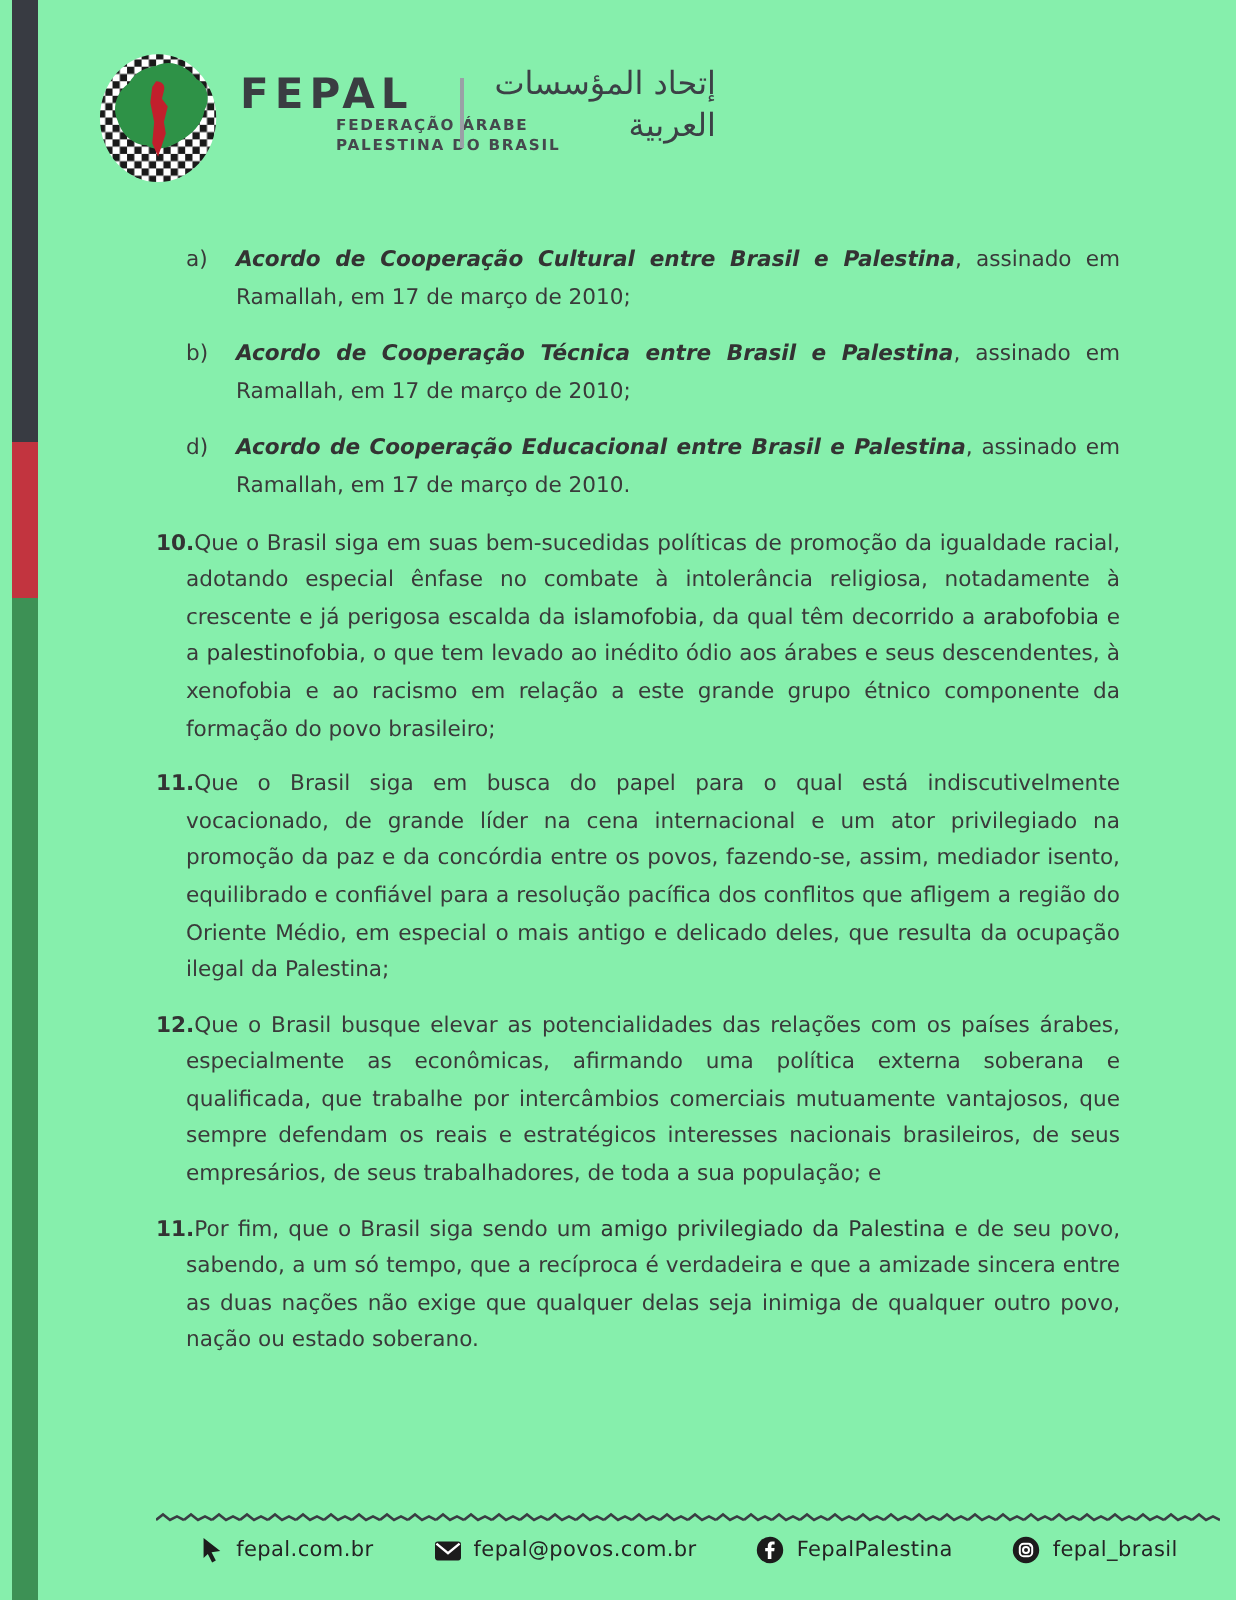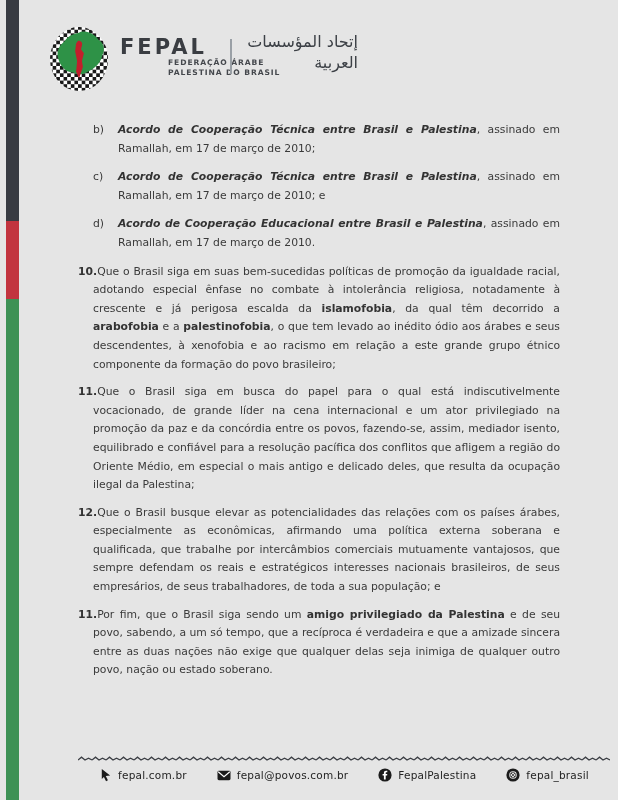--- a/index.html
+++ b/index.html
@@ -1,17 +1,17 @@
 <!DOCTYPE html>
 <html><head>
 <meta charset="utf-8">
 <style>
   html,body { margin:0; padding:0; background:#ffffff; }
   .page {
-    position:relative; width:618px; height:800px; background:#e5e5e5;
+    position:relative; width:618px; height:800px; background:#86efac;
     font-family:"DejaVu Sans", sans-serif; overflow:hidden; color:#3a3a3a;
   }
 
   
   .stripe { position:absolute; left:6px; top:0; width:13px; height:800px; }
   .stripe .seg { width:100%; }
   .seg-black { height:221px; }
   .seg-red   { height:78px; }
   .seg-green { height:501px; }
 
@@ -26,21 +26,21 @@
             font-size:16px; line-height:20.5px; color:#3c4046; }
 
   
   .doc { position:absolute; left:78px; top:121px; width:482px;
          font-size:10.8px; line-height:18.6px; text-align:justify; color:#3a3a3a; }
   .litem { padding-left:40px; text-indent:-25px; margin-bottom:10px; }
   .marker { display:inline-block; width:25px; text-indent:0; }
   .ititle { font-weight:bold; font-style:italic; color:#333333; }
   .para { padding-left:15px; text-indent:-15px; margin-bottom:9px; }
   .num { font-weight:bold; color:#333333; }
-  .bseg { font-weight:bold; color:#333333; }
+  .bseg { font-weight:normal; color:#333333; }
 
   
   .wavy { position:absolute; left:78px; top:749px; width:532px; height:9px; }
   .contacts { position:absolute; left:78px; top:765px; width:532px; height:20px;
               display:flex; justify-content:center; align-items:center; gap:30px;
               font-size:10.5px; color:#242424; letter-spacing:0.2px; }
   .contact { display:flex; align-items:center; gap:6px; white-space:nowrap; }
   .contact svg { display:block; }
 </style>
 </head>
@@ -76,22 +76,22 @@
   </div>
 
   <div class="hdivider"></div>
 
   <div class="arabic">
     <div>إتحاد المؤسسات العربية</div>
   </div>
 
   <div class="doc">
     <div id="agreements">
+        <div class="litem"><span class="marker">a)</span><span class="ititle">Acordo de Cooperação Cultural entre Brasil e Palestina</span><span>, assinado em Ramallah, em 17 de março de 2010;</span></div>
         <div class="litem"><span class="marker">b)</span><span class="ititle">Acordo de Cooperação Técnica entre Brasil e Palestina</span><span>, assinado em Ramallah, em 17 de março de 2010;</span></div>
-        <div class="litem"><span class="marker">c)</span><span class="ititle">Acordo de Cooperação Técnica entre Brasil e Palestina</span><span>, assinado em Ramallah, em 17 de março de 2010; e</span></div>
         <div class="litem"><span class="marker">d)</span><span class="ititle">Acordo de Cooperação Educacional entre Brasil e Palestina</span><span>, assinado em Ramallah, em 17 de março de 2010.</span></div>
       </div>
     <div id="clauses">
         <div class="para"><span class="num">10.</span><span>Que o Brasil siga em suas bem-sucedidas políticas de promoção da igualdade racial, adotando especial ênfase no combate à intolerância religiosa, notadamente à crescente e já perigosa escalda da </span><span class="bseg">islamofobia</span><span>, da qual têm decorrido a </span><span class="bseg">arabofobia</span><span> e a </span><span class="bseg">palestinofobia</span><span>, o que tem levado ao inédito ódio aos árabes e seus descendentes, à xenofobia e ao racismo em relação a este grande grupo étnico componente da formação do povo brasileiro;</span></div>
         <div class="para"><span class="num">11.</span><span>Que o Brasil siga em busca do papel para o qual está indiscutivelmente vocacionado, de grande líder na cena internacional e um ator privilegiado na promoção da paz e da concórdia entre os povos, fazendo-se, assim, mediador isento, equilibrado e confiável para a resolução pacífica dos conflitos que afligem a região do Oriente Médio, em especial o mais antigo e delicado deles, que resulta da ocupação ilegal da Palestina;</span></div>
         <div class="para"><span class="num">12.</span><span>Que o Brasil busque elevar as potencialidades das relações com os países árabes, especialmente as econômicas, afirmando uma política externa soberana e qualificada, que trabalhe por intercâmbios comerciais mutuamente vantajosos, que sempre defendam os reais e estratégicos interesses nacionais brasileiros, de seus empresários, de seus trabalhadores, de toda a sua população; e</span></div>
         <div class="para"><span class="num">11.</span><span>Por fim, que o Brasil siga sendo um </span><span class="bseg">amigo privilegiado da Palestina</span><span> e de seu povo, sabendo, a um só tempo, que a recíproca é verdadeira e que a amizade sincera entre as duas nações não exige que qualquer delas seja inimiga de qualquer outro povo, nação ou estado soberano.</span></div>
       </div>
   </div>
 

